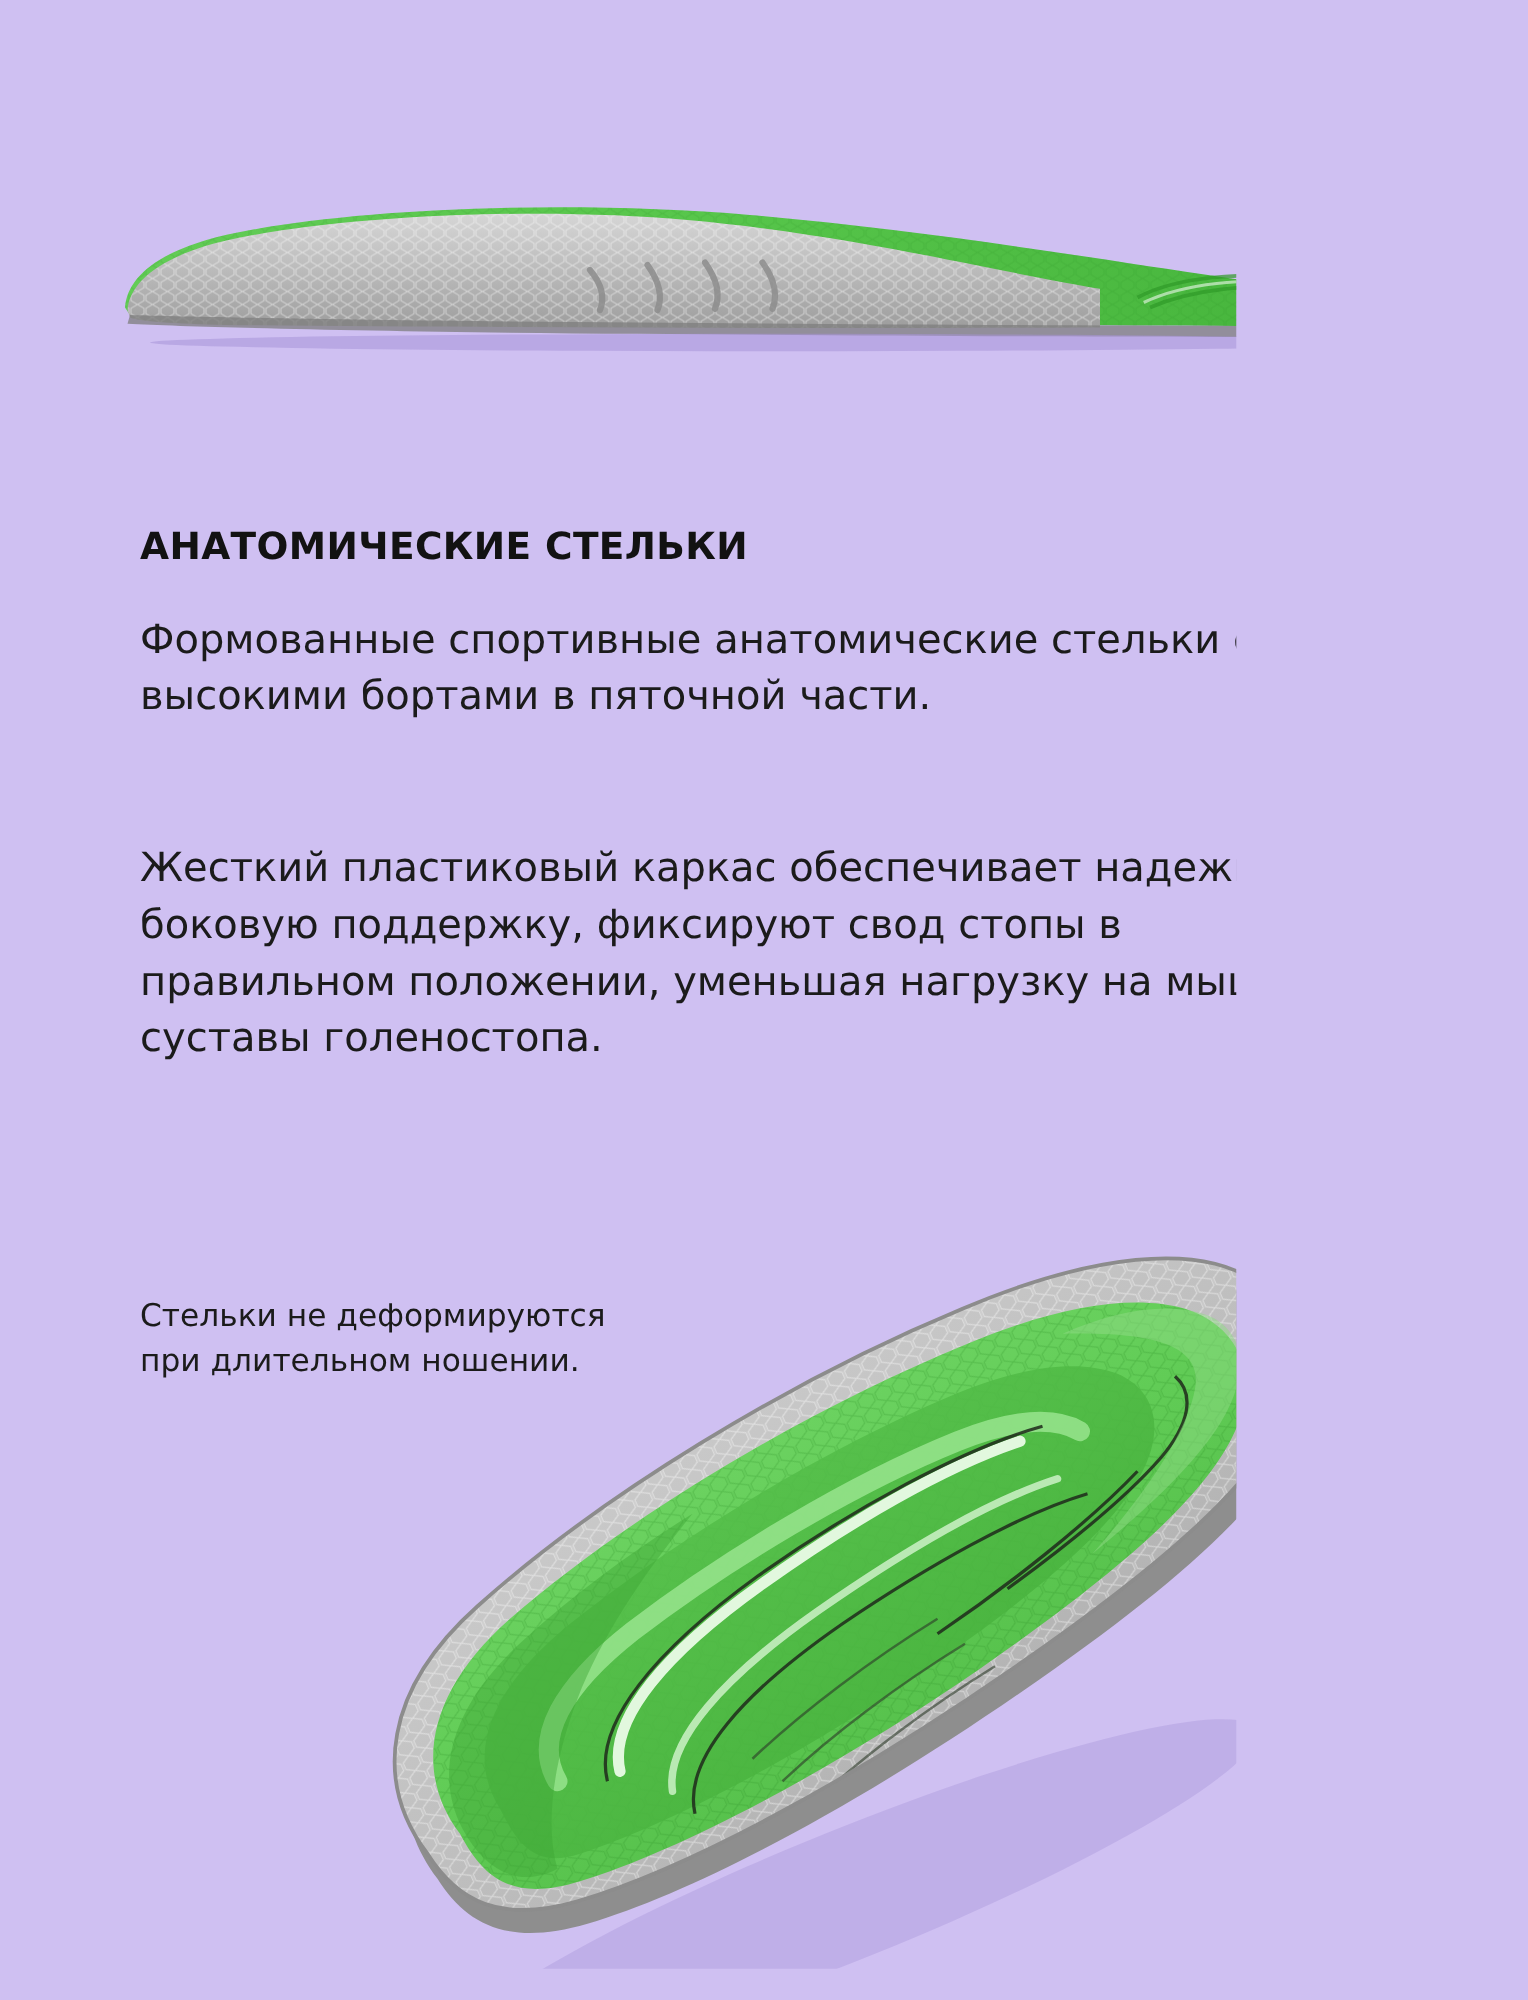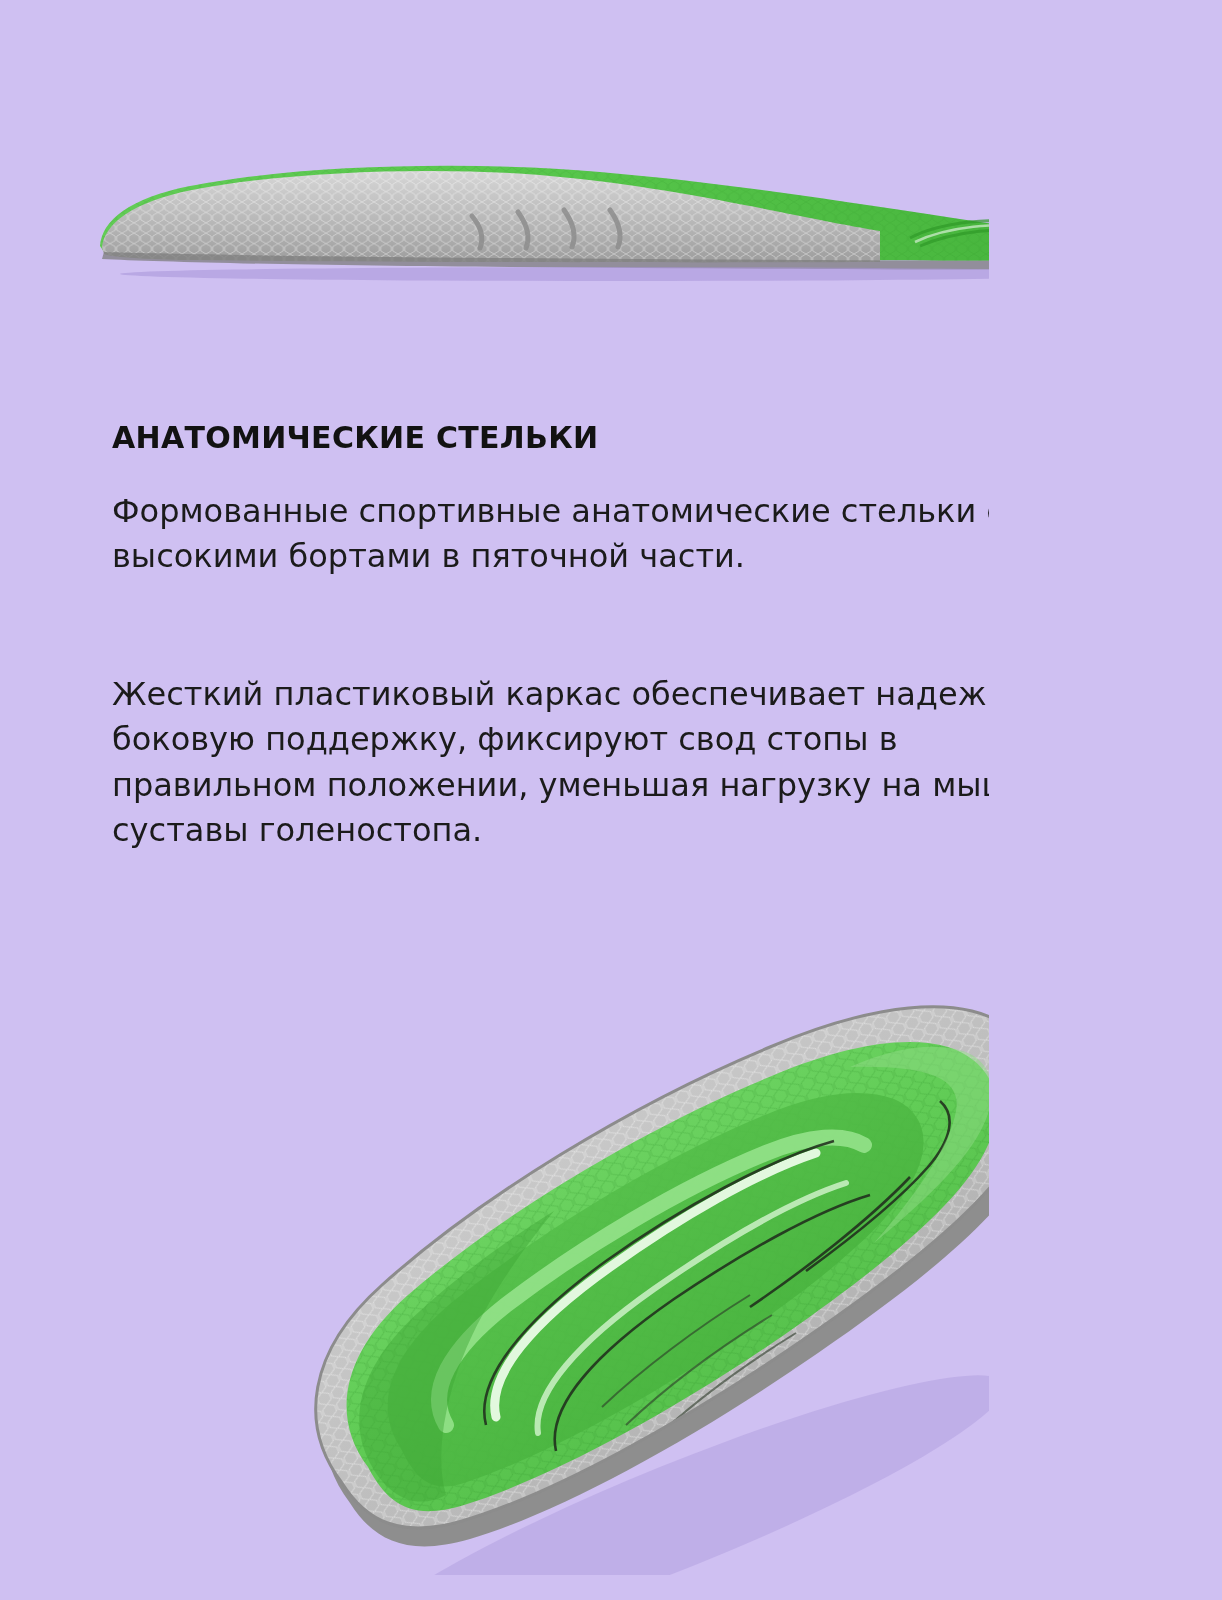--- a/index.html
+++ b/index.html
@@ -162,20 +162,24 @@
   <div class="content">
 
     <h2 class="heading">АНАТОМИЧЕСКИЕ СТЕЛЬКИ</h2>
     <p class="para">Формованные спортивные анатомические стельки с высокими бортами в пяточной части.</p>
 
     <div class="block-gap"></div>
 
     <p class="para">Жесткий пластиковый каркас обеспечивает надежную боковую поддержку, фиксируют свод стопы в правильном положении, уменьшая нагрузку на мышцы и суставы голеностопа.</p>
   </div>
 
+  <div class="note">
+    <div>Стельки не деформируются</div>
+    <div>при длительном ношении.</div>
+  </div>
 
   <div class="insole-main">
     <svg viewBox="0 0 860 620" width="860" height="620" aria-hidden="true">
       <defs>
         <linearGradient id="gGreenMain" x1="0.1" y1="0" x2="0.9" y2="1">
           <stop offset="0%" stop-color="#7ddb72"></stop>
           <stop offset="45%" stop-color="#62cd57"></stop>
           <stop offset="100%" stop-color="#47b23d"></stop>
         </linearGradient>
         <linearGradient id="gGreyRim" x1="0" y1="0" x2="1" y2="1">

